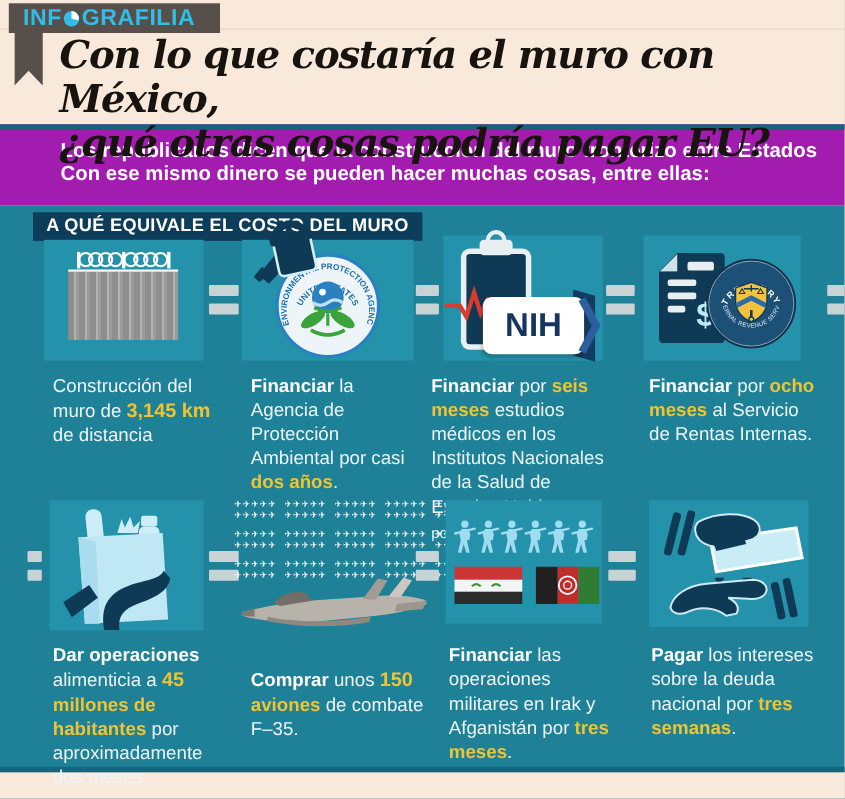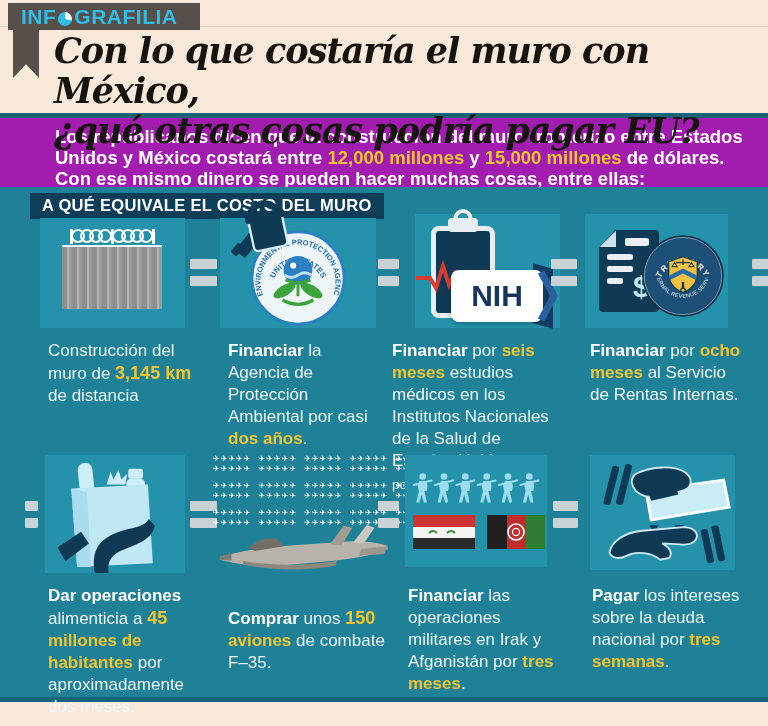--- a/index.html
+++ b/index.html
@@ -3,39 +3,39 @@
 <meta charset="utf-8">
 <style>
   *{margin:0;padding:0;box-sizing:border-box}
   html,body{width:768px;height:726px;overflow:hidden}
   body{font-family:"Liberation Sans",sans-serif;background:#f8e9da}
   .page{position:relative;width:768px;height:726px;background:#f8e9da;overflow:hidden}
 
   
   .top-line{position:absolute;left:0;top:26px;width:768px;height:1px;background:#e0d1c3;z-index:1}
   .brand-bar{position:absolute;left:8px;top:3px;width:192px;height:27px;background:#57504a;display:flex;align-items:center;padding-left:13px;z-index:3}
-  .brand-text{font-size:21px;font-weight:bold;color:#31bde8;letter-spacing:.5px;display:flex;align-items:flex-end;line-height:1}
+  .brand-text{font-size:21px;font-weight:bold;color:#31bde8;letter-spacing:.5px;display:flex;align-items:center;line-height:1}
   .brand-o{width:16px;height:16px;margin:0 1px}
   .ribbon{position:absolute;left:13px;top:29px;width:26px;height:49px;background:#57504a;clip-path:polygon(0 0,100% 0,100% 100%,50% 72%,0 100%);z-index:2}
 
   
   .title{position:absolute;left:54px;top:31px;width:700px;font-family:"DejaVu Serif",serif;font-style:italic;font-weight:bold;font-size:35px;line-height:40px;color:#17130f;letter-spacing:-1px;z-index:2}
 
   
   .intro-band{position:absolute;left:0;top:113px;width:768px;height:74px;background:#a21caf;border-top:5px solid #17637a;padding:8px 40px 0 55px}
   .intro-line{font-size:18.5px;line-height:21px;font-weight:bold;color:#fff;white-space:nowrap}
 
   
   .main{position:absolute;left:0;top:187px;width:768px;height:515px;background:#1e8197;border-bottom:5px solid #15657c;z-index:2}
   .section-header{position:absolute;left:30px;top:6px;background:#0e3d59;color:#fff;font-weight:bold;font-size:16.5px;letter-spacing:.3px;padding:3px 12px 4px}
 
   .cell{position:absolute;background:#2492aa}
   #c1{left:40px;top:31px;width:145px;height:110px}
   #c2{left:220px;top:31px;width:156px;height:110px}
-  #c3{left:415px;top:27px;width:145px;height:114px}
+  #c3{left:403px;top:27px;width:145px;height:114px}
   #c4{left:585px;top:27px;width:143px;height:114px}
   #c5{left:45px;top:268px;width:140px;height:118px}
   #c6{left:213px;top:265px;width:178px;height:128px;background:transparent}
   #c7{left:405px;top:268px;width:142px;height:112px}
   #c8{left:590px;top:268px;width:145px;height:115px}
 
   .eq{position:absolute;display:flex;flex-direction:column;gap:7px}
   .eq span{height:10px;background:#c9d3d6;border-radius:1px}
   #eq-r1-a{left:190px;top:72px;width:27px}
   #eq-r1-b{left:378px;top:72px;width:21px}
@@ -128,21 +128,20 @@
   </div>
   <div class="ribbon"></div>
 
   <div class="title">
     <div>Con lo que costaría el muro con México,</div>
     <div>¿qué otras cosas podría pagar EU?</div>
   </div>
 
   <div class="intro-band">
     <div class="intro-line"><span class="seg-b">Los republicanos dicen que la construcción del muro fronterizo entre Estados</span></div>
-    <div class="intro-line"><span class="seg-b">Unidos y México costará entre </span><span class="seg-y">12,000 millones</span><span class="seg-b"> y </span><span class="seg-y">15,000 millones</span><span class="seg-b"> de dólares.</span></div>
     <div class="intro-line"><span class="seg-b">Con ese mismo dinero se pueden hacer muchas cosas, entre ellas:</span></div>
   </div>
 
   <div class="main">
 
     <div class="section-header">A QUÉ EQUIVALE EL COSTO DEL MURO</div>
 
     <div class="cell" id="c1">
       <div class="wall">
         <div class="coil-row">

